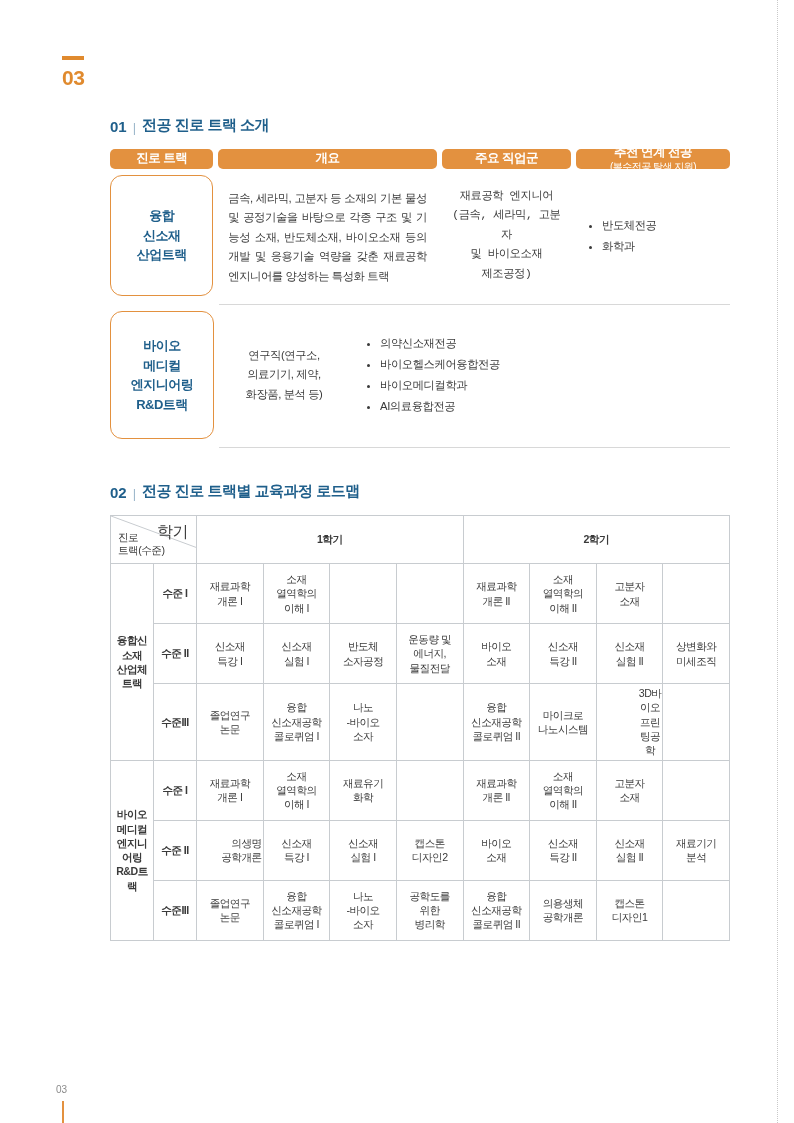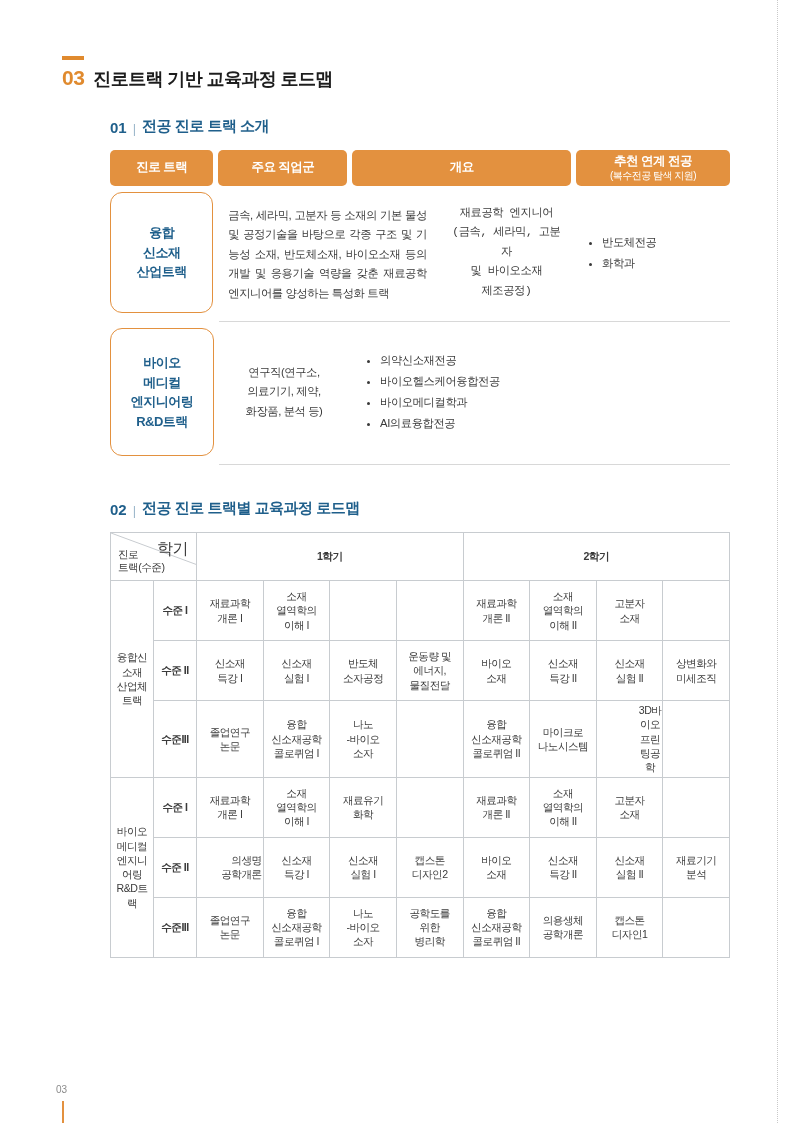--- a/index.html
+++ b/index.html
@@ -86,21 +86,21 @@
   .t1-head {
     display: flex;
     gap: 5px;
   }
   .t1-head .cell {
     background: #e3913f;
     color: #fff;
     font-size: 12.5px;
     font-weight: bold;
     border-radius: 5px;
-    height: 36px;
+    height: 20px;
     display: flex;
     flex-direction: column;
     align-items: center;
     justify-content: center;
     letter-spacing: -0.5px;
     text-align: center;
     line-height: 1.25;
   }
   .t1-head .c1 { width: 104px; }
   .t1-head .c2 { width: 220px; }
@@ -220,21 +220,21 @@
   }
   .sem-head {
     height: 48px;
     font-size: 12px;
     font-weight: bold;
     color: #3a3a3a;
   }
   .track-cell {
     width: 86px;
     color: #1f5f8b;
-    font-weight: normal;
+    font-weight: bold;
     font-size: 11.6px;
     line-height: 1.55;
     letter-spacing: -0.5px;
   }
   .level-cell {
     width: 44px;
     color: #1f5f8b;
     font-weight: bold;
     font-size: 11px;
   }
@@ -264,41 +264,40 @@
 
 <div class="page">
   <div class="edge-dots"></div>
   <div class="content">
 
     <div class="chapter">
       <div style="display:flex;flex-direction:column;">
         <div class="chapter-bar"></div>
         <div style="display:flex;align-items:baseline;margin-top:6px;">
           <span class="chapter-num">03</span>
-          <span class="chapter-title">진로트랙 기반 교육과정 로드맵</span>
         </div>
       </div>
     </div>
 
     <div class="section-head">
       <span class="section-num">01</span>
       <span class="section-div">|</span>
       <span class="section-title">전공 진로 트랙 소개</span>
     </div>
 
     <div class="t1">
       <div class="t1-head">
         <div class="cell c1">
           <span>진로 트랙</span>
         </div>
+        <div class="cell c2">
+          <span>개요</span>
+        </div>
         <div class="cell c3">
           <span>주요 직업군</span>
-        </div>
-        <div class="cell c2">
-          <span>개요</span>
         </div>
         <div class="cell c4">
           <span>추천 연계 전공</span>
           <span class="sub">(복수전공 탐색 지원)</span>
         </div>
       </div>
 
       <div class="t1-row" style="min-height:112px;">
         <div class="track" style="white-space:pre-line;">융합
 신소재

